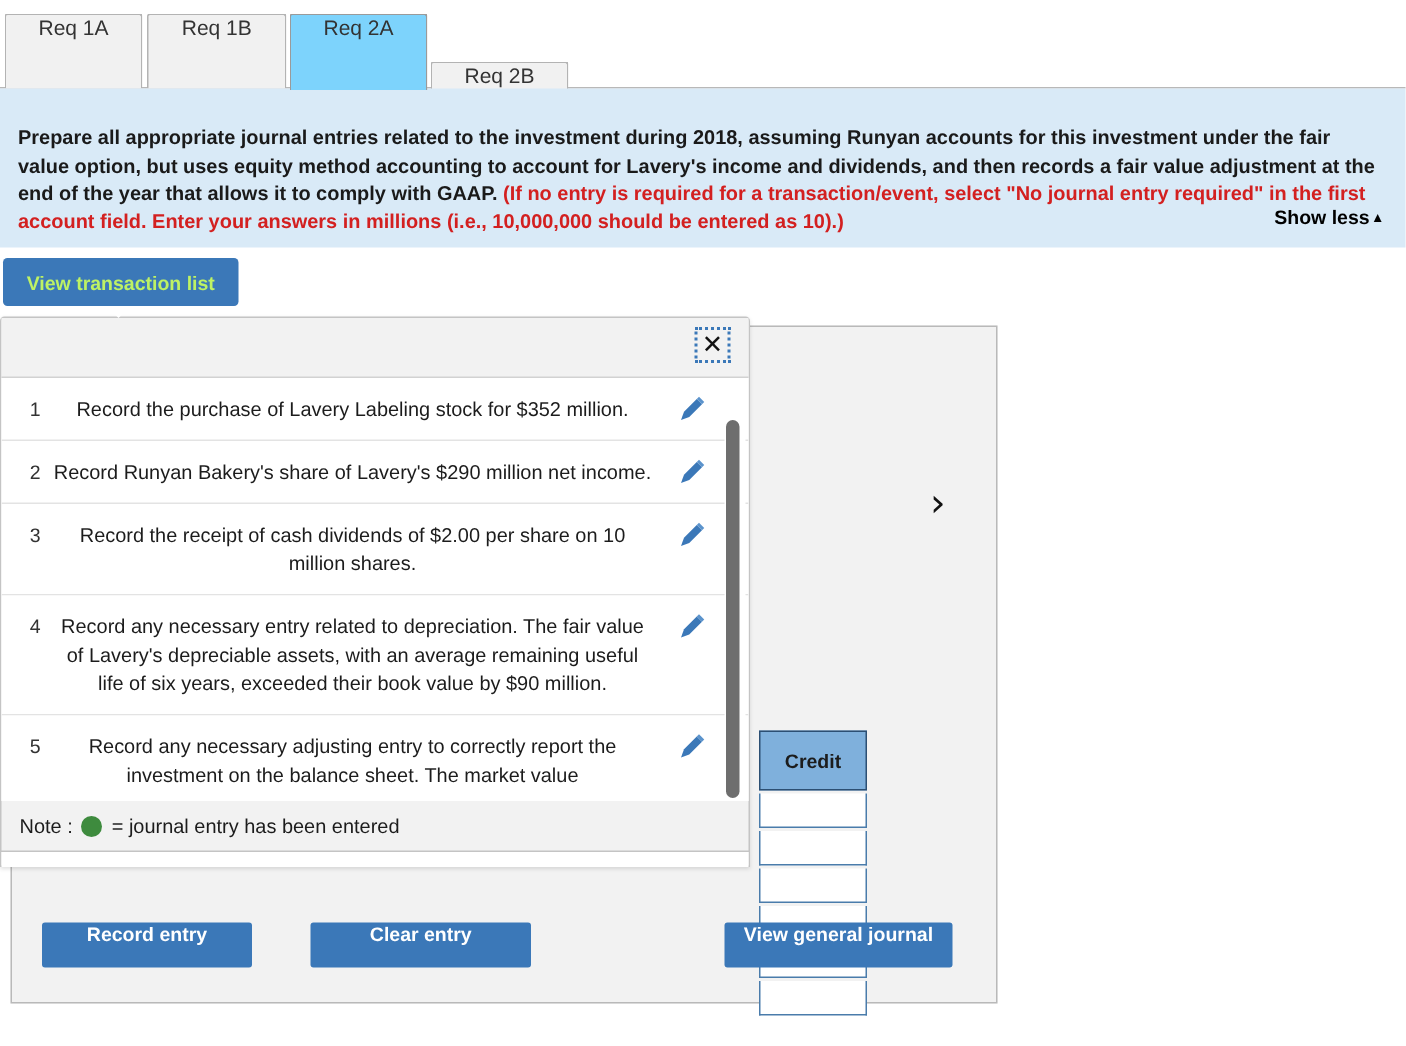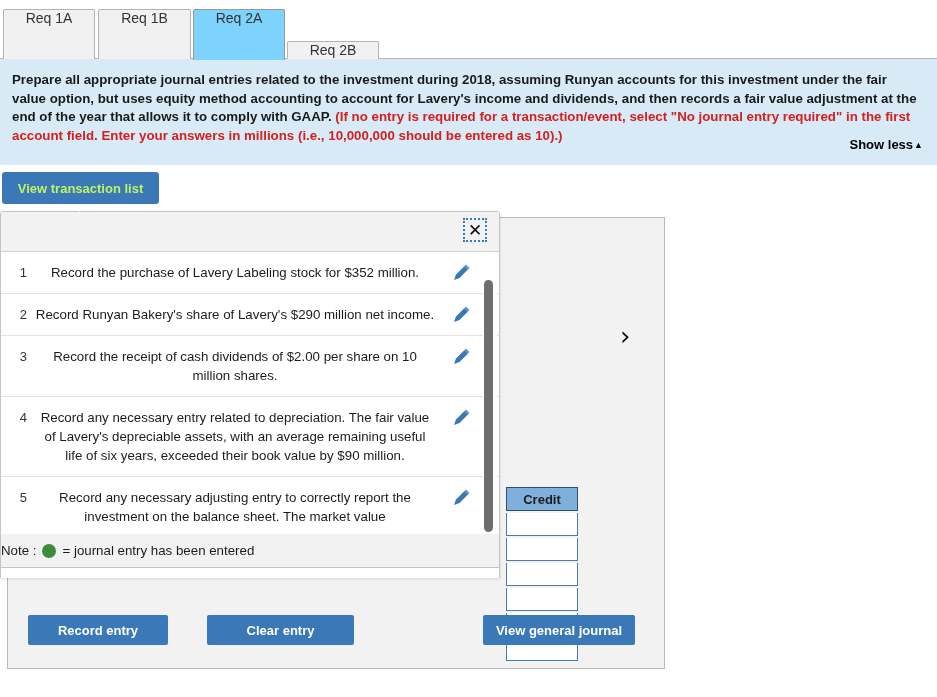--- a/index.html
+++ b/index.html
@@ -56,21 +56,21 @@
 
   
   .instructions {
     position: absolute;
     left: 0;
     top: 59px;
     width: 937px;
     height: 106px;
     background: #d9eaf7;
     box-sizing: border-box;
-    padding: 12px 14px 0 12px;
+    padding: 24px 14px 0 12px;
   }
   .instr-text {
     font-size: 13.3px;
     line-height: 18.5px;
     color: #1a1a1a;
     font-weight: bold;
     margin: 0;
   }
   .instr-red {
     color: #d32020;
@@ -144,21 +144,21 @@
   }
   
   .credit-col {
     position: absolute;
     left: 498px;
     top: 269px;
     width: 72px;
   }
   .credit-header {
     width: 72px;
-    height: 24px;
+    height: 40px;
     background: #7fb0dc;
     border: 1px solid #2c4f73;
     box-sizing: border-box;
     font-size: 13px;
     font-weight: bold;
     color: #1c1c1c;
     display: flex;
     align-items: center;
     justify-content: center;
   }
@@ -326,20 +326,21 @@
     left: 0;
     top: 366px;
     width: 500px;
     height: 34px;
     background: #f2f2f2;
     border: 1px solid #c4c4c4;
     border-top: none;
     box-sizing: border-box;
     display: flex;
     align-items: center;
+    padding-left: 12px;
     font-size: 13.3px;
     color: #1c1c1c;
     z-index: 21;
   }
   .green-dot {
     display: inline-block;
     width: 14px;
     height: 14px;
     border-radius: 50%;
     background: #3e8b3e;
@@ -353,21 +354,20 @@
     height: 30px;
     background: #3b78b8;
     border: none;
     border-radius: 2px;
     color: #ffffff;
     font-size: 13px;
     font-weight: bold;
     font-family: "Liberation Sans", sans-serif;
     cursor: pointer;
     display: flex;
-    align-items: center;
     justify-content: center;
     z-index: 22;
   }
   .btn-record  { left: 28px;  top: 447px; width: 140px; }
   .btn-clear   { left: 207px; top: 447px; width: 147px; }
   .btn-journal { left: 483px; top: 447px; width: 152px; }
 </style>
 </head>
 <body>
 

